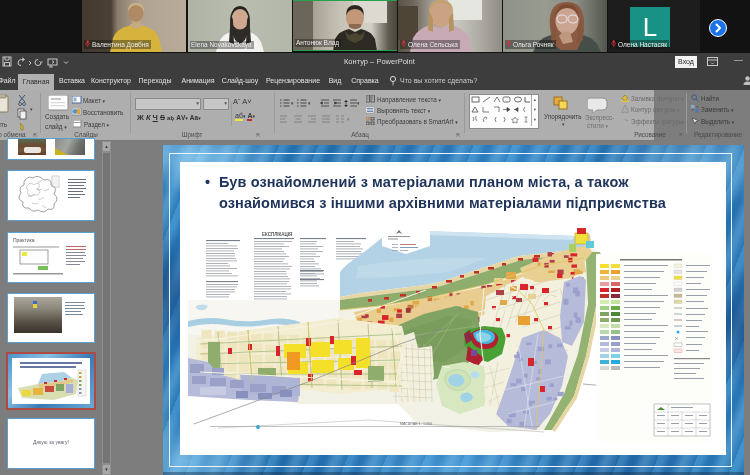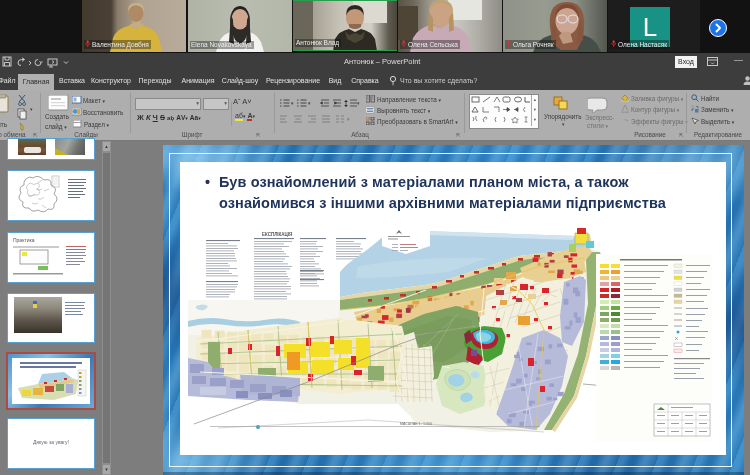--- a/index.html
+++ b/index.html
@@ -7,21 +7,21 @@
 
 #videobar{left:0;top:0;width:750px;height:53px;background:#121212;}
 .vtile{position:absolute;top:0;height:52px;width:104px;overflow:hidden;}
 .vname{position:absolute;left:2px;bottom:3px;font-size:6.5px;color:#ededed;background:rgba(15,15,15,.38);padding:0 2px 1px 1px;white-space:nowrap;}
 .mic{display:inline-block;width:5px;height:7px;margin-right:2px;}
 
 #titlebar{left:0;top:53px;width:750px;height:18px;background:#3d3d3d;color:#d6d6d6;}
 #tabsrow{left:0;top:71px;width:750px;height:19px;background:#3d3d3d;}
 .tab{position:absolute;top:0;height:19px;color:#e2e2e2;font-size:7px;line-height:20px;text-align:center;}
 
-#ribbon{left:0;top:90px;width:750px;height:50px;background:#aeaeae;border-bottom:1px solid #7a7a7a;color:#3a3a3a;}
+#ribbon{left:0;top:90px;width:654px;height:50px;background:#aeaeae;border-bottom:1px solid #7a7a7a;color:#3a3a3a;}
 .rsep{position:absolute;top:3px;height:40px;width:1px;background:#999;}
 .rlabel{position:absolute;top:41px;font-size:6.3px;color:#4a4a4a;text-align:center;}
 .rtxt{position:absolute;font-size:6.3px;color:#3a3a3a;white-space:nowrap;}
 
 #panel{left:0;top:141px;width:100px;height:334px;background:#7d7d7d;}
 .thumb{position:absolute;left:7px;width:86px;background:#fff;}
 
 #editor{left:100px;top:141px;width:650px;height:334px;background:#7d7d7d;}
 #pscroll{position:absolute;left:102px;top:141px;width:9px;height:334px;background:#8e8e8e;z-index:5;}
 #slide{left:163px;top:145px;width:581px;height:330px;
@@ -136,21 +136,21 @@
   <svg width="90" height="14" style="position:absolute;left:2px;top:3px" fill="none" stroke="#c8c8c8" stroke-width="1">
     <rect x="1" y="1" width="8" height="9"></rect>
       <path d="M3,1 L3,4 L7,4 L7,1 M2.5,10 L2.5,6.5 L7.5,6.5 L7.5,10"></path>
     <path d="M16,7 Q16,3.5 19.5,3.5 L22,3.5 M20,1.8 L22.6,3.5 L20,5.2 M16,7 Q16,9.5 19,9.5" stroke-width="1"></path>
     <path d="M27,5 l2,2 l-2,2" stroke-width="1"></path>
     <path d="M36,3.5 Q33,3.5 33,6.5 Q33,9.5 36,9.5 Q39,9.5 39,6.5 M39,6.5 L37.5,5.5 M39,6.5 L40.5,5.7" stroke-width="1"></path>
     <rect x="46" y="3" width="9" height="6"></rect>
       <path d="M49,9 L49,11 M47,11 L51,11 M50,4.5 l2,1.5 l-2,1.5" stroke-width="0.9"></path>
     <path d="M62,5.5 l2,2 l2,-2" stroke-width="1"></path>
   </svg>
-  <div style="position:absolute;left:344px;top:4px;font-size:7.5px;color:#dedede;">Антонюк  –  PowerPoint</div>
+  <div style="position:absolute;left:344px;top:4px;font-size:7.5px;color:#dedede;">Контур  –  PowerPoint</div>
   <div style="position:absolute;left:675px;top:2.5px;width:22px;height:12px;background:#f2f2f2;color:#2a2a2a;font-size:7px;text-align:center;line-height:12px;">Вход</div>
   <svg width="11" height="10" style="position:absolute;left:707px;top:4px" fill="none" stroke="#c8c8c8" stroke-width="1">
       <rect x="0.5" y="0.5" width="10" height="8"></rect>
       <line x1="0.5" y1="3" x2="10.5" y2="3"></line>
       <path d="M4,5.5 l1.5,1.5 l1.5,-1.5" stroke-width="0.8"></path>
     </svg>
   <div style="position:absolute;left:734px;top:2px;color:#c8c8c8;font-size:9px;">—</div>
 </div>
 <div id="tabsrow" class="abs">
   <div class="tab" style="left:-8px;width:30px;">Файл</div>

